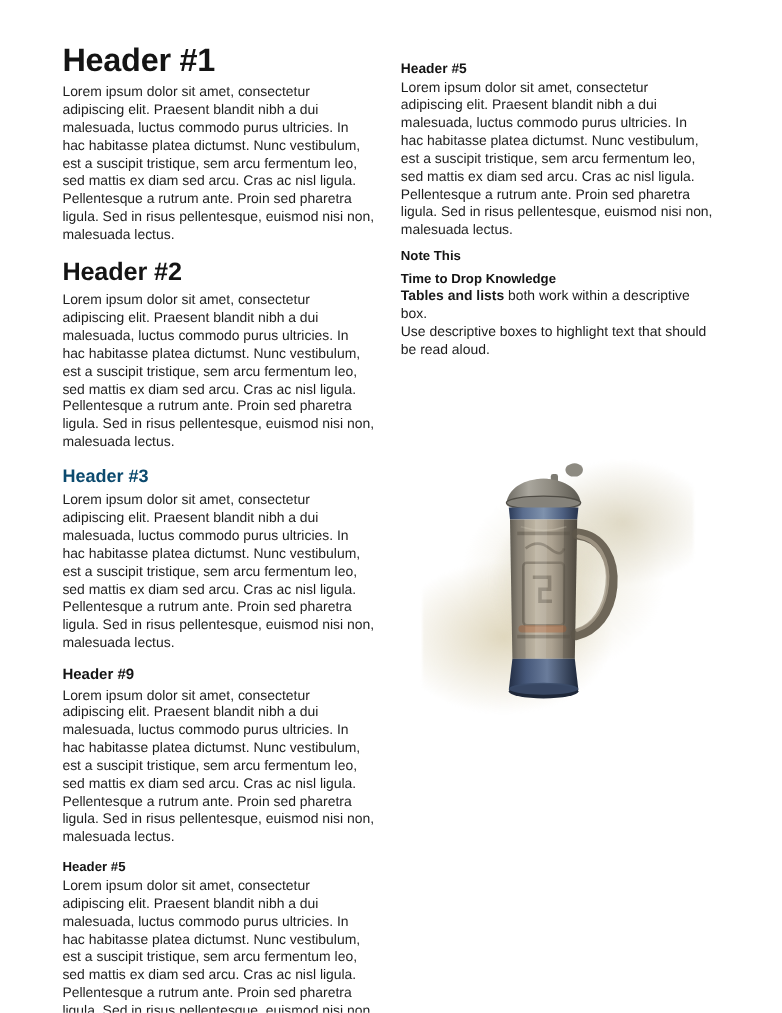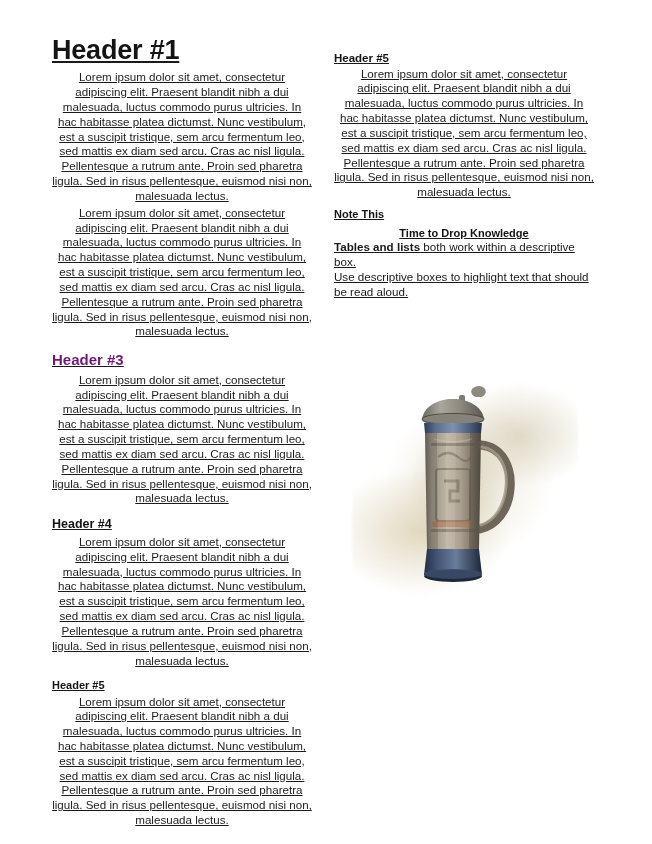--- a/index.html
+++ b/index.html
@@ -13,21 +13,20 @@
     font-family: "Liberation Sans", sans-serif;
     color: #1a1a1a;
     overflow: hidden;
   }
   .page {
     position: relative;
     width: 652px;
     height: 844px;
     box-sizing: border-box;
     padding: 36px 30px 30px 52px;
-    text-decoration: underline;
   }
   .columns {
     display: flex;
     flex-direction: row;
     align-items: flex-start;
     gap: 22px;
   }
   .col {
     width: 260px;
     flex: 0 0 260px;
@@ -51,42 +50,42 @@
     font-weight: bold;
     margin: 12px 0 5px 0;
     letter-spacing: -0.1px;
     color: #141414;
   }
   h3.h3 {
     font-size: 15px;
     line-height: 1.1;
     font-weight: bold;
     margin: 13px 0 4px 0;
-    color: #701a75;
+    color: #0c4a6e;
   }
   h4.h4 {
     font-size: 12.5px;
     line-height: 1.1;
     font-weight: bold;
     margin: 12px 0 3px 0;
     color: #141414;
   }
   h5.h5 {
     font-size: 11px;
     line-height: 1.1;
     font-weight: bold;
     margin: 11px 0 3px 0;
     color: #141414;
   }
   .body-text {
     font-size: 11.6px;
     line-height: 1.28;
     margin: 0 0 2px 0;
     color: #1d1d1d;
-    text-align: center;
+    text-align: left;
   }
 
   
   .col-right h4.h4 {
     font-size: 11.5px;
     margin: 10px 0 2px 0;
   }
   .col-right .h5-note {
     font-size: 11px;
     font-weight: bold;
@@ -96,21 +95,20 @@
   .col-right .note-line {
     font-size: 11.6px;
     line-height: 1.28;
     margin: 0;
   }
   .col-right .desc-title {
     font-size: 11px;
     font-weight: bold;
     margin: 7px 0 1px 0;
     color: #141414;
-    text-align: center;
   }
   .inline-bold {
     font-weight: bold;
   }
 
   
   .illustration {
     position: relative;
     width: 260px;
     height: 300px;
@@ -147,26 +145,27 @@
 <body>
 
 <div class="page">
   <div class="columns">
 
     <div class="col col-left">
 
       <h1 class="h1">Header #1</h1>
       <p class="body-text">Lorem ipsum dolor sit amet, consectetur adipiscing elit. Praesent blandit nibh a dui malesuada, luctus commodo purus ultricies. In hac habitasse platea dictumst. Nunc vestibulum, est a suscipit tristique, sem arcu fermentum leo, sed mattis ex diam sed arcu. Cras ac nisl ligula. Pellentesque a rutrum ante. Proin sed pharetra ligula. Sed in risus pellentesque, euismod nisi non, malesuada lectus.</p>
 
+      <h2 class="h2">Header #2</h2>
       <p class="body-text">Lorem ipsum dolor sit amet, consectetur adipiscing elit. Praesent blandit nibh a dui malesuada, luctus commodo purus ultricies. In hac habitasse platea dictumst. Nunc vestibulum, est a suscipit tristique, sem arcu fermentum leo, sed mattis ex diam sed arcu. Cras ac nisl ligula. Pellentesque a rutrum ante. Proin sed pharetra ligula. Sed in risus pellentesque, euismod nisi non, malesuada lectus.</p>
 
       <h3 class="h3">Header #3</h3>
       <p class="body-text">Lorem ipsum dolor sit amet, consectetur adipiscing elit. Praesent blandit nibh a dui malesuada, luctus commodo purus ultricies. In hac habitasse platea dictumst. Nunc vestibulum, est a suscipit tristique, sem arcu fermentum leo, sed mattis ex diam sed arcu. Cras ac nisl ligula. Pellentesque a rutrum ante. Proin sed pharetra ligula. Sed in risus pellentesque, euismod nisi non, malesuada lectus.</p>
 
-      <h4 class="h4">Header #4</h4>
+      <h4 class="h4">Header #9</h4>
       <p class="body-text">Lorem ipsum dolor sit amet, consectetur adipiscing elit. Praesent blandit nibh a dui malesuada, luctus commodo purus ultricies. In hac habitasse platea dictumst. Nunc vestibulum, est a suscipit tristique, sem arcu fermentum leo, sed mattis ex diam sed arcu. Cras ac nisl ligula. Pellentesque a rutrum ante. Proin sed pharetra ligula. Sed in risus pellentesque, euismod nisi non, malesuada lectus.</p>
 
       <h5 class="h5">Header #5</h5>
       <p class="body-text">Lorem ipsum dolor sit amet, consectetur adipiscing elit. Praesent blandit nibh a dui malesuada, luctus commodo purus ultricies. In hac habitasse platea dictumst. Nunc vestibulum, est a suscipit tristique, sem arcu fermentum leo, sed mattis ex diam sed arcu. Cras ac nisl ligula. Pellentesque a rutrum ante. Proin sed pharetra ligula. Sed in risus pellentesque, euismod nisi non, malesuada lectus.</p>
 
     </div>
 
     <div class="col col-right">
 
       <h4 class="h4">Header #5</h4>

